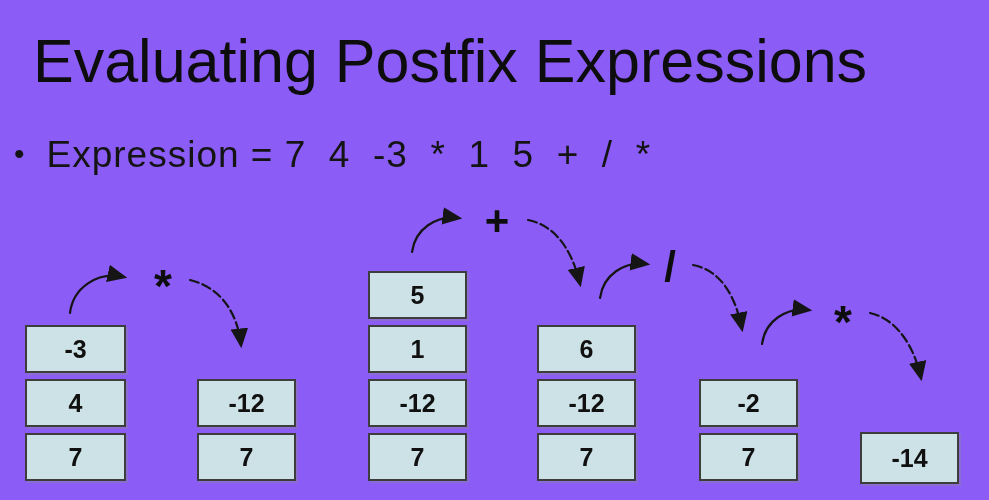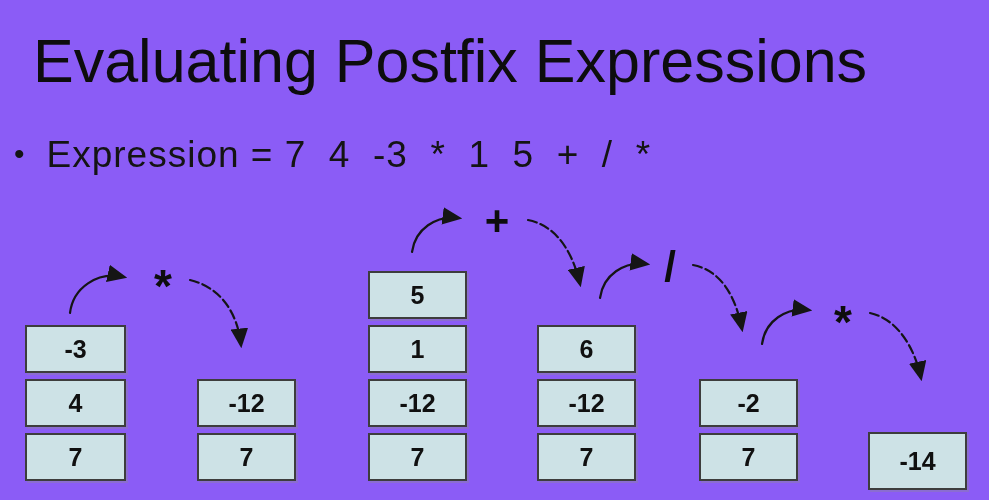--- a/index.html
+++ b/index.html
@@ -100,21 +100,21 @@
   <div class="box" style="left:368px; top:379px;">-12</div>
   <div class="box" style="left:368px; top:433px;">7</div>
 
   <div class="box" style="left:537px; top:325px;">6</div>
   <div class="box" style="left:537px; top:379px;">-12</div>
   <div class="box" style="left:537px; top:433px;">7</div>
 
   <div class="box" style="left:699px; top:379px;">-2</div>
   <div class="box" style="left:699px; top:433px;">7</div>
 
-  <div class="box" style="left:860px; top:432px; height:58px;margin-left:8px;">-14</div>
+  <div class="box" style="left:860px; top:432px; height:52px;">-14</div>
 
   <span class="op" style="left:163px; top:286px;">*</span>
   <span class="op" style="left:497px; top:221px; font-size:42px;">+</span>
   <span class="op" style="left:670px; top:267px; font-size:42px;">/</span>
   <span class="op" style="left:843px; top:322px;">*</span>
 
   <svg class="arrows" viewBox="0 0 989 500" xmlns="http://www.w3.org/2000/svg">
     <defs>
       <marker id="ah" markerWidth="9" markerHeight="8" refX="7.5" refY="4" orient="auto">
         <path d="M0,0 L9,4 L0,8 Z" fill="#151515"></path>

